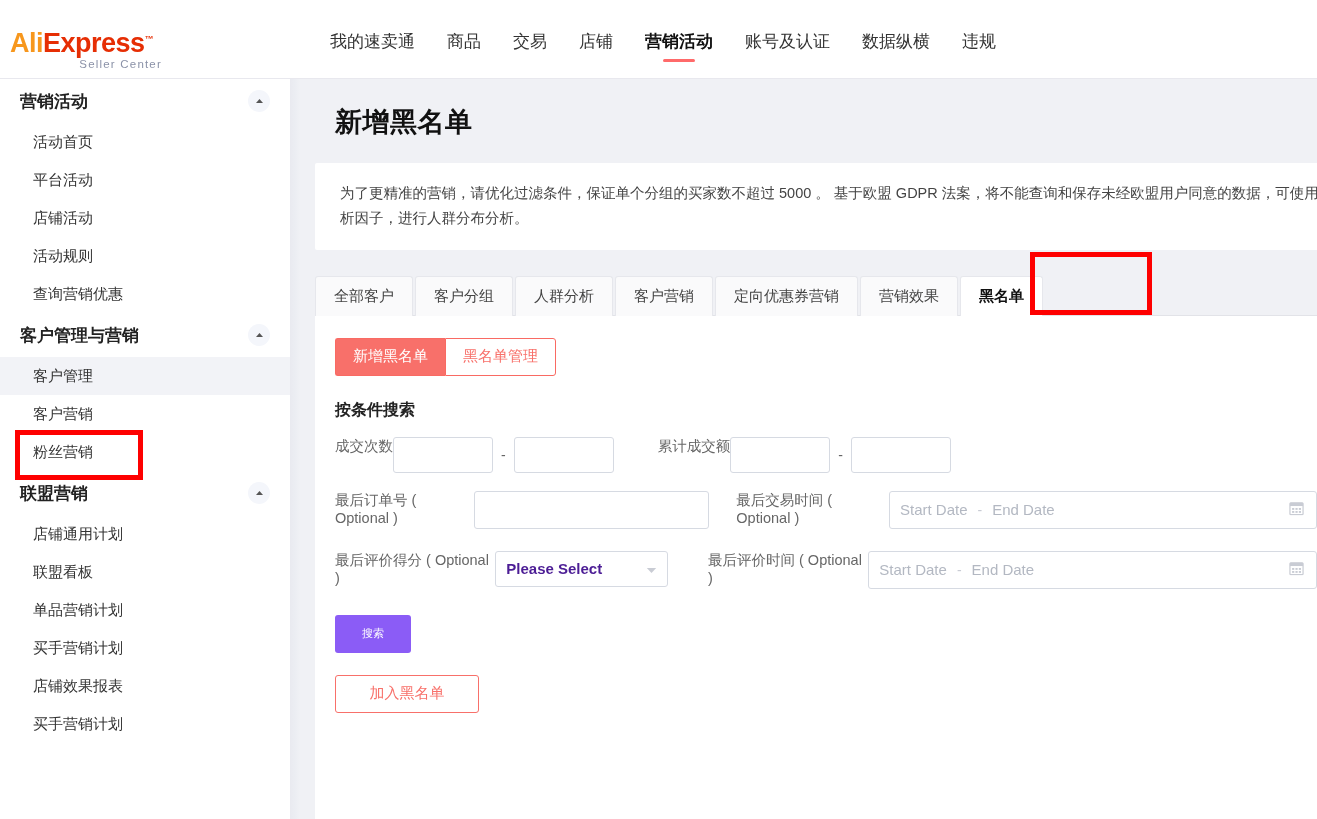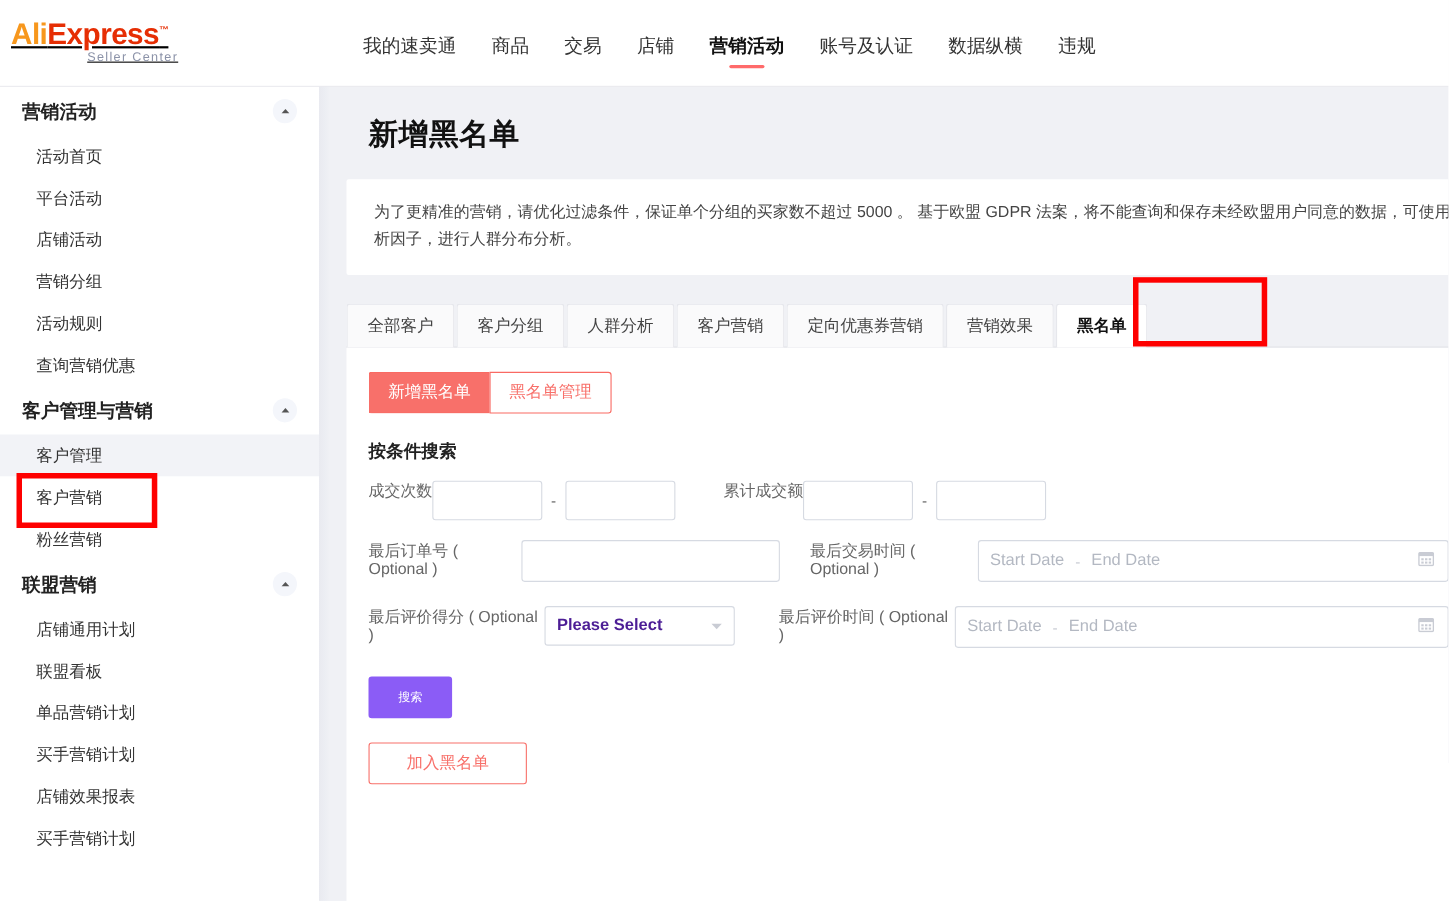--- a/index.html
+++ b/index.html
@@ -10,21 +10,21 @@
     font-family: "Liberation Sans", "DejaVu Sans", sans-serif;
     background: #ffffff;
   }
   #app { position: relative; width: 1317px; height: 819px; overflow: hidden; background:#fff; }
 
   
   .topbar {
     position: absolute; top: 0; left: 0; width: 1317px; height: 79px;
     background: #ffffff; border-bottom: 1px solid #e8e8ee;
   }
-  .logo { position: absolute; left: 10px; top: 18px; width: 170px; height: 48px; text-decoration: underline; }
+  .logo { position: absolute; left: 10px; top: 30px; width: 170px; height: 48px; }
   .logo-main { font-size: 27px; font-weight: bold; letter-spacing: -0.5px; line-height: 1; }
   .logo-ali { color: #f7971d; }
   .logo-express { color: #e62e04; }
   .logo-tm { font-size: 9px; color: #e62e04; vertical-align: super; }
   .logo-sub { color: #8b92a8; font-size: 11.5px; letter-spacing: 1.2px; text-align: right;
               width: 152px; margin-top: 1px; font-weight: normal; }
 
   .mainnav { position: absolute; left: 330px; top: 0; height: 79px; display: flex; align-items: center; }
   .navitem { position: relative; margin-right: 32px; font-size: 17px; color: #333; cursor: pointer;
              height: 79px; display: flex; align-items: center; padding-top: 4px; }
@@ -170,23 +170,20 @@
       </span>
     </div>
     <div class="sb-item">
         <span>活动首页</span>
       </div>
     <div class="sb-item">
         <span>平台活动</span>
       </div>
     <div class="sb-item">
         <span>店铺活动</span>
-      </div>
-    <div class="sb-item">
-        <span>营销分组</span>
       </div>
     <div class="sb-item">
         <span>活动规则</span>
       </div>
     <div class="sb-item">
         <span>查询营销优惠</span>
       </div>
 
     <div class="sb-group-title">
       <span>客户管理与营销</span>

